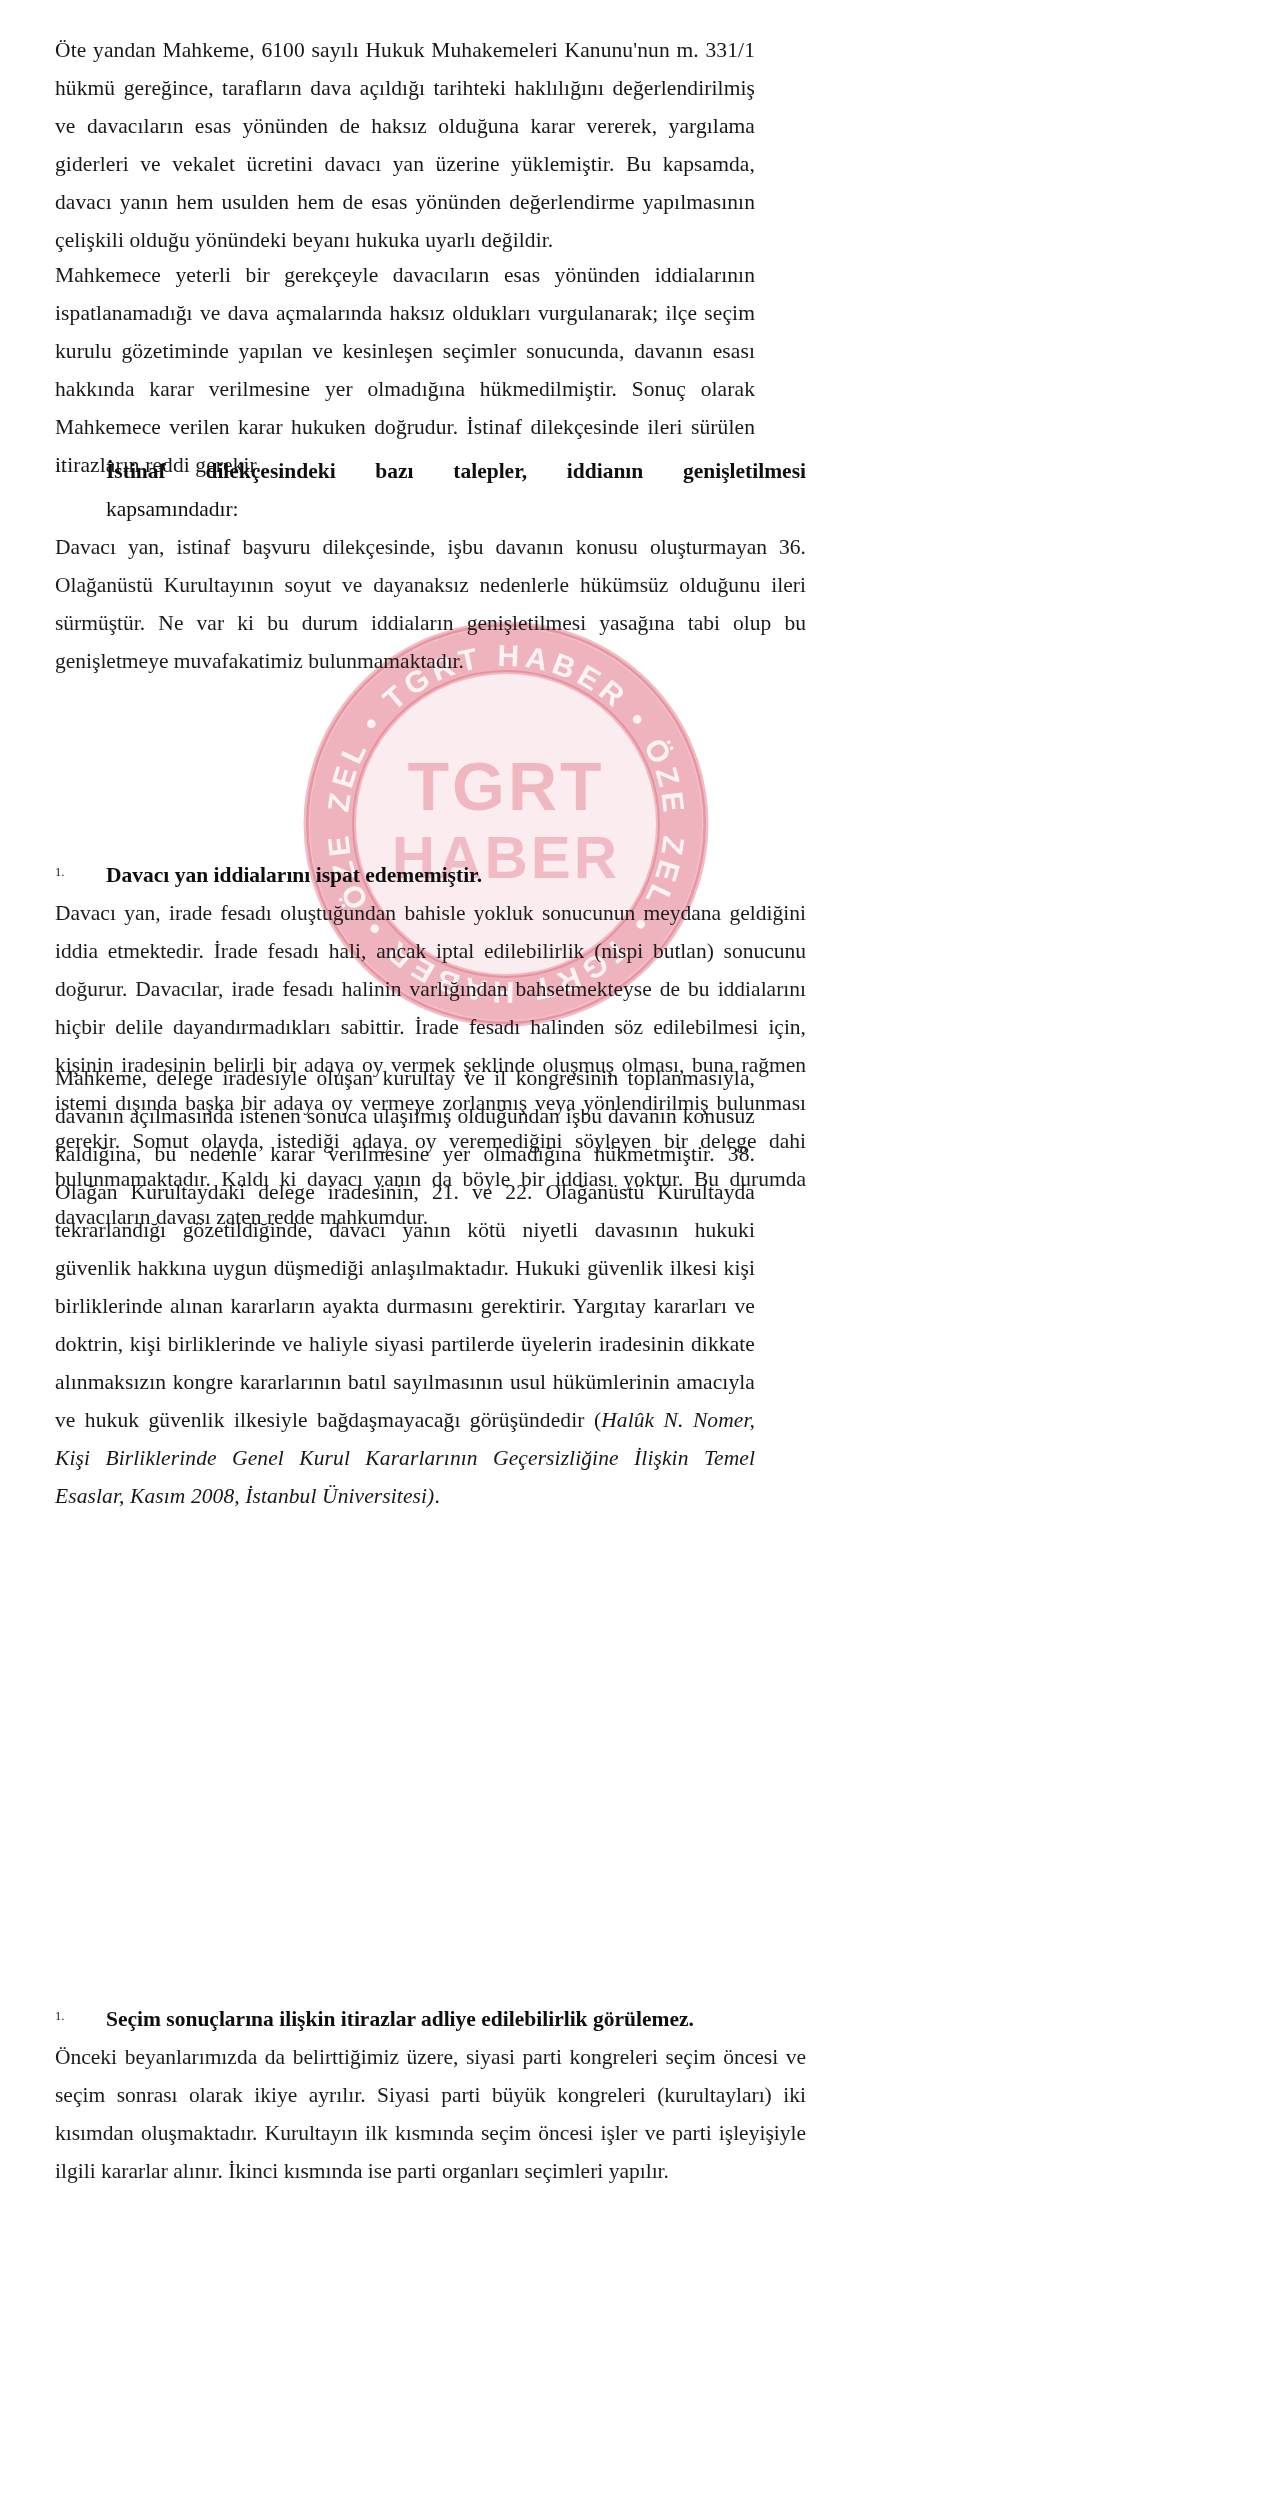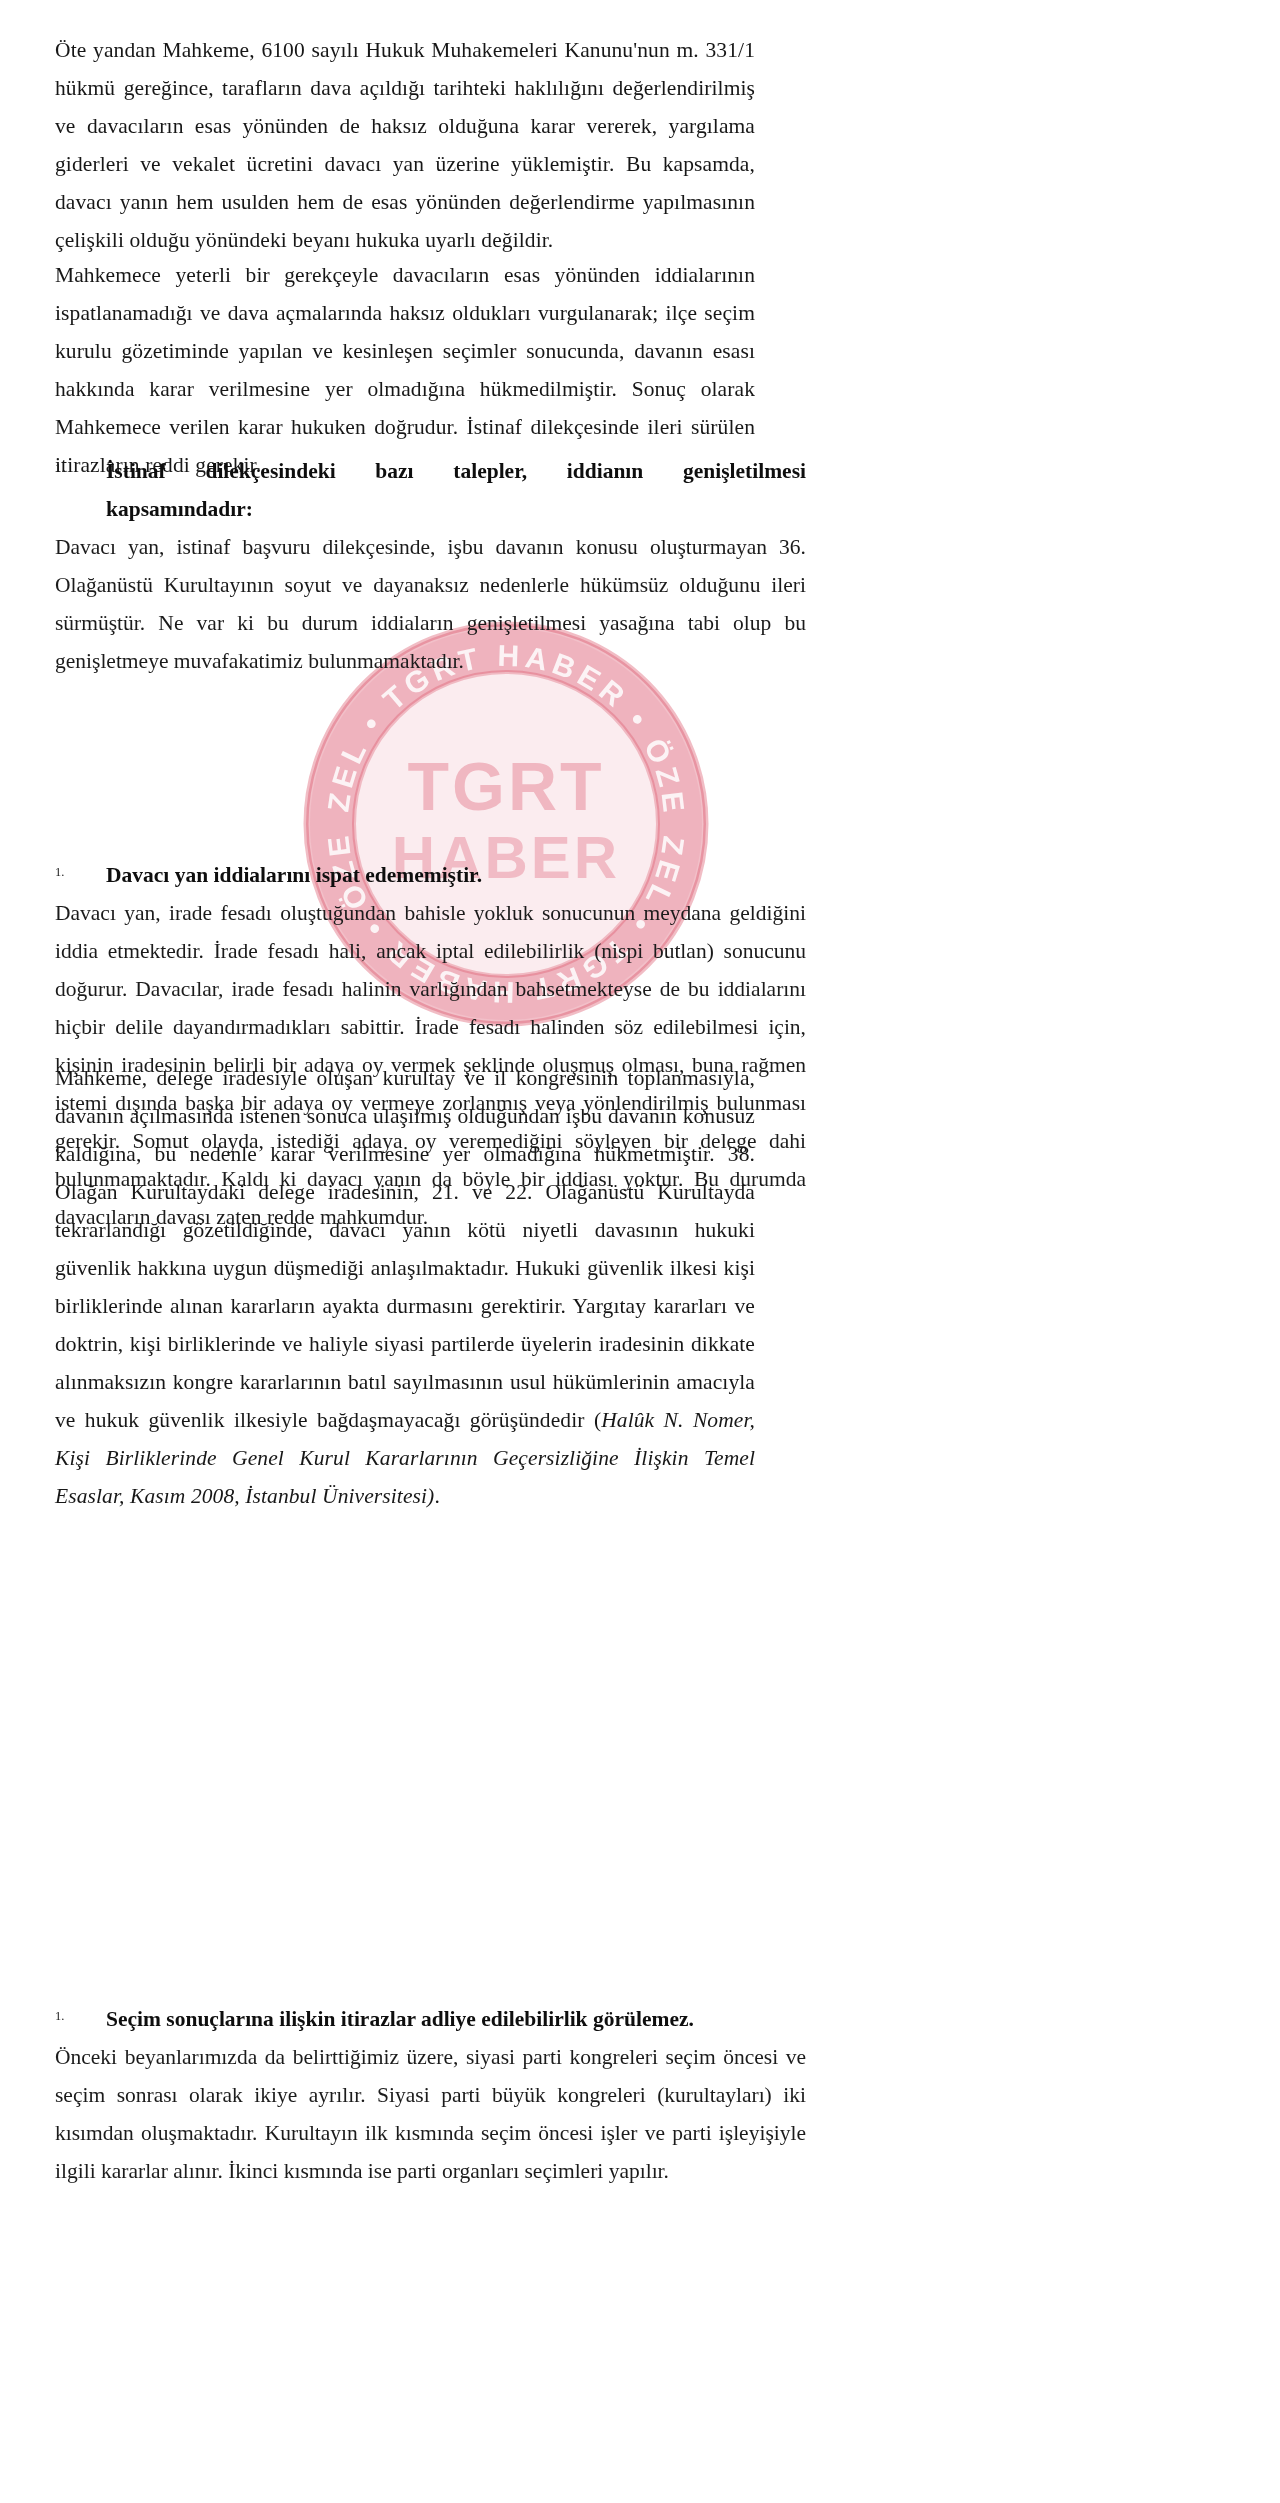--- a/index.html
+++ b/index.html
@@ -79,21 +79,21 @@
     line-height: 38px;
     text-align: justify;
     text-justify: inter-word;
     color: #0e0e0e;
   }
   .numbered .heading.spread {
     text-align-last: justify;
   }
   .numbered .heading-2nd {
     display: block;
-    font-weight: bold;
+    font-weight: normal;
     font-size: 21.5px;
     line-height: 38px;
     color: #0e0e0e;
   }
   .numbered .after {
     display: block;
     margin-left: -51px;
     text-align: justify;
     text-justify: inter-word;
     font-size: 21.5px;

